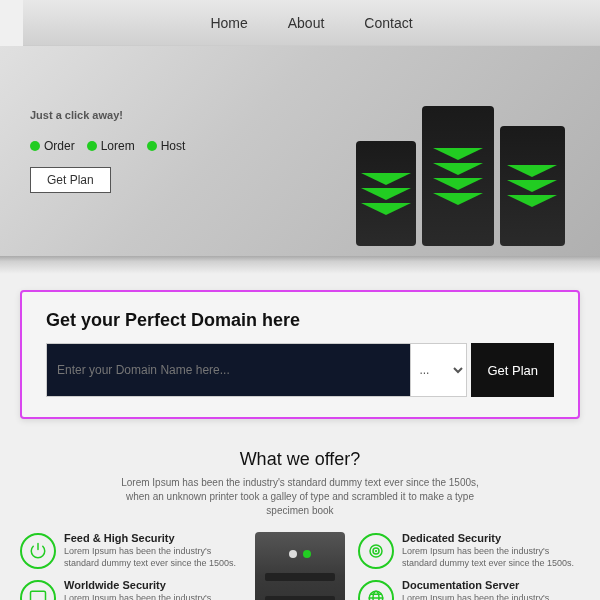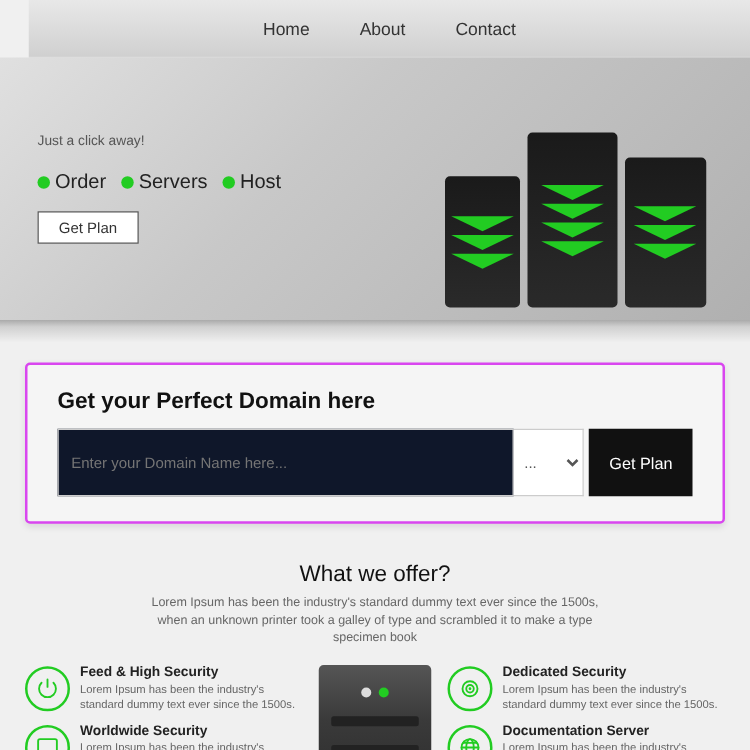--- a/index.html
+++ b/index.html
@@ -41,32 +41,33 @@
       font-size: 19px;
       font-weight: bold;
       color: #111;
       line-height: 1.3;
       margin-bottom: 4px;
     }
     .hero-text .subtitle {
       font-size: 11px;
       color: #555;
       margin-bottom: 18px;
+      font-weight: bold;
     }
     .hero-badges {
       display: flex;
       gap: 12px;
       align-items: center;
       margin-bottom: 14px;
     }
     .badge {
       display: flex;
       align-items: center;
       gap: 4px;
-      font-size: 16px;
+      font-size: 12px;
       color: #222;
     }
     .dot-green {
       width: 10px; height: 10px;
       background: #22cc22;
       border-radius: 50%;
       display: inline-block;
     }
     .hero-btn {
       background: white;
@@ -292,21 +293,21 @@
 <div class="hero">
   <div class="hero-text">
     <p class="subtitle">Just a click away!</p>
     <div class="hero-badges">
       <div class="badge">
         <span class="dot-green"></span>
         <span>Order</span>
       </div>
       <div class="badge">
         <span class="dot-green"></span>
-        <span>Servers</span>
+        <span>Lorem</span>
       </div>
       <div class="badge">
         <span class="dot-green"></span>
         <span>Host</span>
       </div>
     </div>
     <button class="hero-btn">Get Plan</button>
   </div>
 
   <div class="server-img-area">

